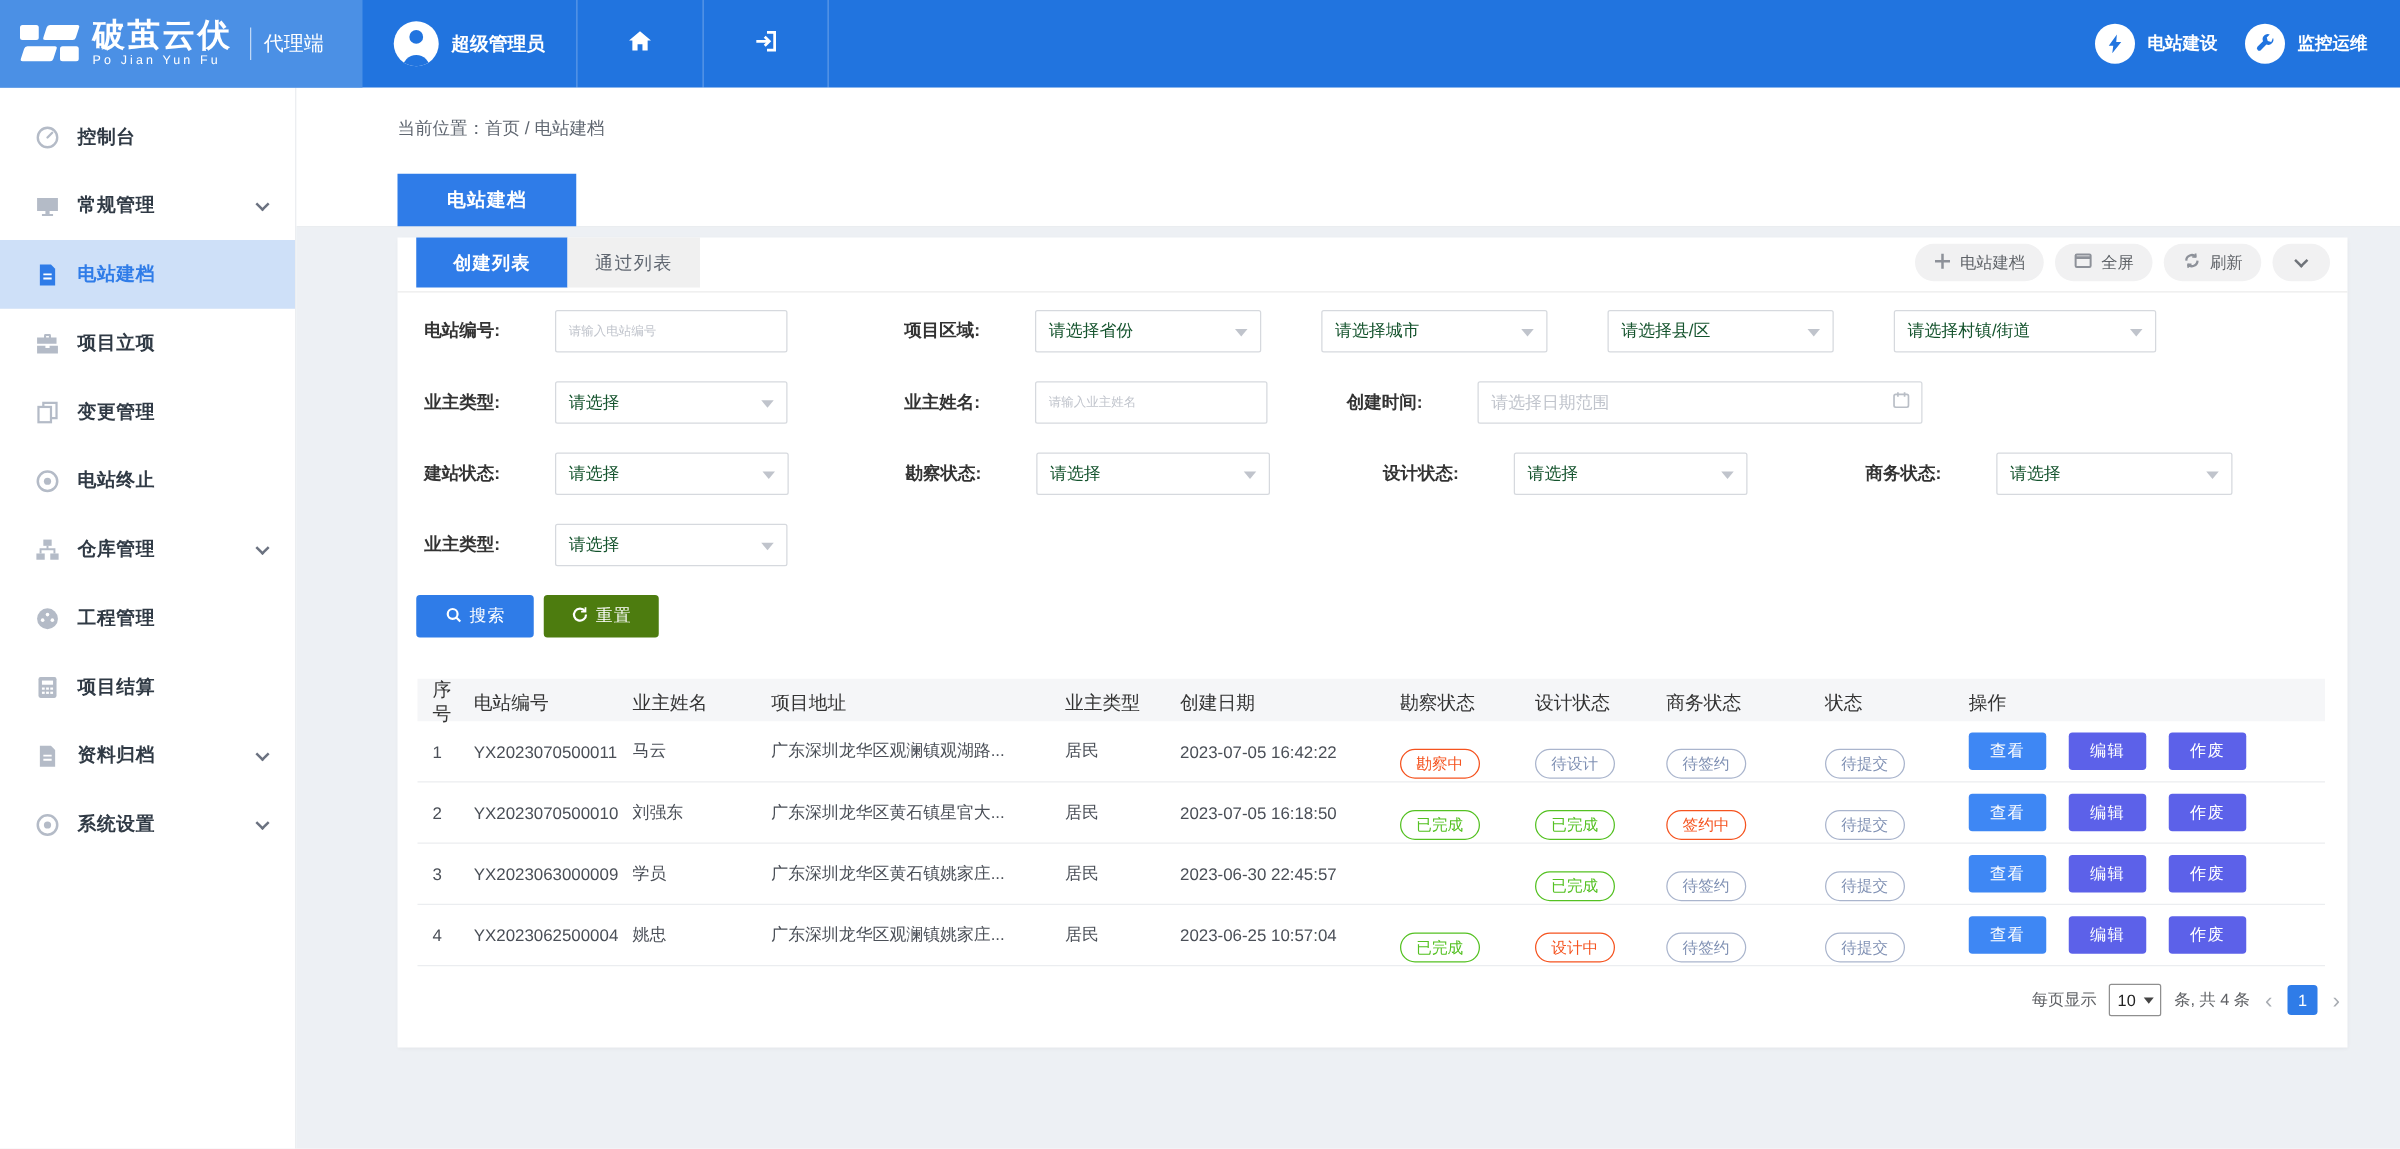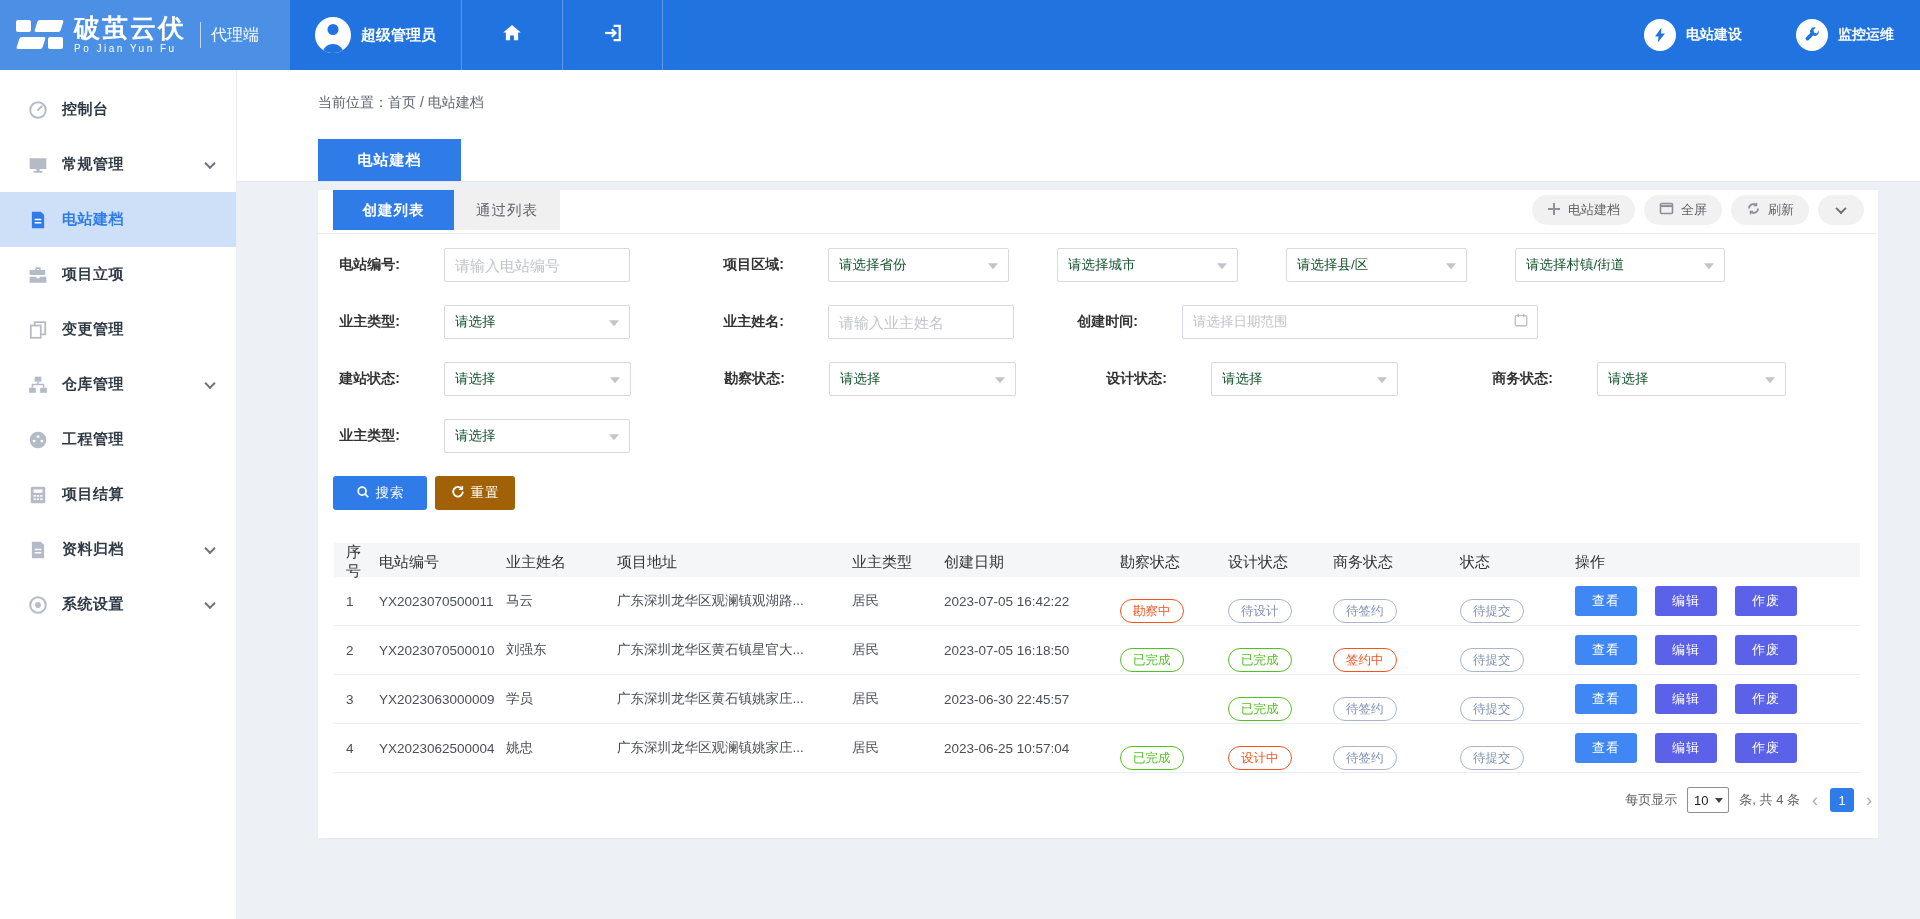--- a/index.html
+++ b/index.html
@@ -23,21 +23,21 @@
   .portal-label { color:#fff; font-size:16px; }
   .hblock { display:flex; align-items:center; justify-content:center; border-right:1px solid rgba(255,255,255,.28); }
   .user-block { width:172px; gap:10px; }
   .home-block { width:101px; }
   .logout-block { width:100px; }
   .avatar { width:36px; height:36px; border-radius:50%; background:#fff; position:relative; overflow:hidden; flex:0 0 auto; }
   .avatar .head { position:absolute; top:7px; left:50%; transform:translateX(-50%); width:11px; height:11px; border-radius:50%; background:#2174df; }
   .avatar .torso { position:absolute; bottom:-4px; left:50%; transform:translateX(-50%); width:22px; height:13px; border-radius:11px 11px 0 0; background:#2174df; }
   .user-name { color:#fff; font-size:15px; font-weight:bold; }
   .hspacer { flex:1 1 auto; }
-  .hmodules { display:flex; align-items:center; gap:54px; padding-right:26px; }
+  .hmodules { display:flex; align-items:center; gap:22px; padding-right:26px; }
   .hmodule { display:flex; align-items:center; gap:10px; cursor:pointer; }
   .hm-circle { width:32px; height:32px; border-radius:50%; background:#fff; display:flex; align-items:center; justify-content:center; }
   .hmodule-label { color:#fff; font-size:14px; font-weight:bold; }
 
   
   .sidebar { position:absolute; top:70px; left:0; width:237px; height:849px; background:#fff; border-right:1px solid #eceef1; padding-top:12px; z-index:20; }
   .side-item { position:relative; height:55px; display:flex; align-items:center; padding-left:28px; cursor:pointer; color:#303a45; }
   .side-item .sicon { width:20px; height:20px; color:#b4bbc7; flex:0 0 auto; }
   .side-item .slabel { margin-left:14px; font-size:15px; font-weight:bold; letter-spacing:.5px; }
   .side-item.active { background:#cee0f8; color:#2f7ce8; }
@@ -62,33 +62,33 @@
   .hpill.chev-pill { width:46px; justify-content:center; padding:0; }
   .hpill .pchev { width:8px; height:8px; border-right:2px solid #6f7379; border-bottom:2px solid #6f7379; transform:rotate(45deg) translate(-1px,-1px); }
 
   
   .filters { padding-top:14px; }
   .frow { display:flex; align-items:center; height:34px; margin-bottom:23px;gap:40px; }
   .flabel { font-size:14px; font-weight:bold; color:#333; text-align:right; flex:0 0 auto; }
   .w72 { width:72px; margin-left:10px; }
   .w70 { width:70px; }
   .fctl { height:34px; border:1px solid #d6d9de; border-radius:2px; background:#fff; margin-left:4px; flex:0 0 auto; position:relative; display:flex; align-items:center; }
-  .fctl input { border:none; outline:none; width:100%; height:100%; padding:0 10px; font-size:15px; color:#a21caf; background:transparent; font-family:inherit; }
+  .fctl input { border:none; outline:none; width:100%; height:100%; padding:0 10px; font-size:10px; color:#a21caf; background:transparent; font-family:inherit; }
   .fctl input::placeholder { color:#c0c4cc; }
   .sel .ph { padding-left:10px; font-size:13.5px; color:#14532d;text-align:center; }
   .caret { position:absolute; right:10px; top:50%; transform:translateY(-30%); width:0; height:0; border-left:5px solid transparent; border-right:5px solid transparent; border-top:6px solid #c0c4cc; }
   .ml44 { margin-left:44px; } .ml41 { margin-left:41px; } .ml45 { margin-left:45px; } .ml14 { margin-left:14px; }
   .group-gap { margin-left:8px; }
   .datebox .ph { padding-left:10px; font-size:13.5px; color:#c0c4cc; flex:1; }
   .datebox svg { margin-right:8px; color:#b9bec6; flex:0 0 auto; }
 
   .btn-row { display:flex; align-items:center; margin-top:0; }
   .btn { height:34px; border:none; border-radius:3px; color:#fff; font-size:13.5px; display:flex; align-items:center; justify-content:center; gap:6px; cursor:pointer; font-family:inherit; letter-spacing:1px; }
   .btn-search { width:94px; margin-left:15px; background:#2f7ce8; }
-  .btn-reset { width:80px; margin-left:8px; background:#a16207; }
+  .btn-reset { width:92px; margin-left:8px; background:#4d7c0f; }
 
   
   .table { margin:33px 16px 0 16px; width:1526px; }
   .trow { display:grid; grid-template-columns:45px 127px 111px 235px 92px 176px 108px 105px 127px 115px 1fr; align-items:center; }
   .thead { height:34px; background:#f5f6f8; font-size:15px; color:#333; }
   .thead > div { padding-right:6px; }
   .tbody-row { height:49px; border-bottom:1px solid #ebedf0; font-size:13.5px; color:#4a4f57; }
   .c1 { padding-left:12px; }
   .pill { display:inline-flex; align-items:center; justify-content:center; height:24px; padding:0 12px; border-radius:13px; font-size:12.5px; border:1px solid; background:#fff;margin-top:20px; }
   .pill-orange { color:#f5531f; border-color:#f5531f; }
@@ -219,20 +219,29 @@
     <div class="side-item">
       <span class="sicon">
         <svg viewBox="0 0 18 18" fill="none" stroke="currentColor" stroke-width="1.6">
             <rect x="2.5" y="5" width="9" height="11"></rect>
             <path d="M6 5V2h9.5v11H12"></path>
           </svg>
       </span>
       <span class="slabel">变更管理</span>
     </div>
 
+    <div class="side-item">
+      <span class="sicon">
+        <svg viewBox="0 0 18 18">
+            <circle cx="9" cy="9" r="7" fill="none" stroke="currentColor" stroke-width="1.8"></circle>
+            <circle cx="9" cy="9" r="2.6" fill="currentColor"></circle>
+          </svg>
+      </span>
+      <span class="slabel">电站终止</span>
+    </div>
 
     <div class="side-item">
       <span class="sicon">
         <svg viewBox="0 0 18 18">
             <rect x="6" y="1.5" width="6" height="4.5" fill="currentColor"></rect>
             <rect x="1" y="11.5" width="6" height="4.5" fill="currentColor"></rect>
             <rect x="11" y="11.5" width="6" height="4.5" fill="currentColor"></rect>
             <path d="M9 6v2.5M4 11.5V8.5h10v3" fill="none" stroke="currentColor" stroke-width="1.4"></path>
           </svg>
       </span>

